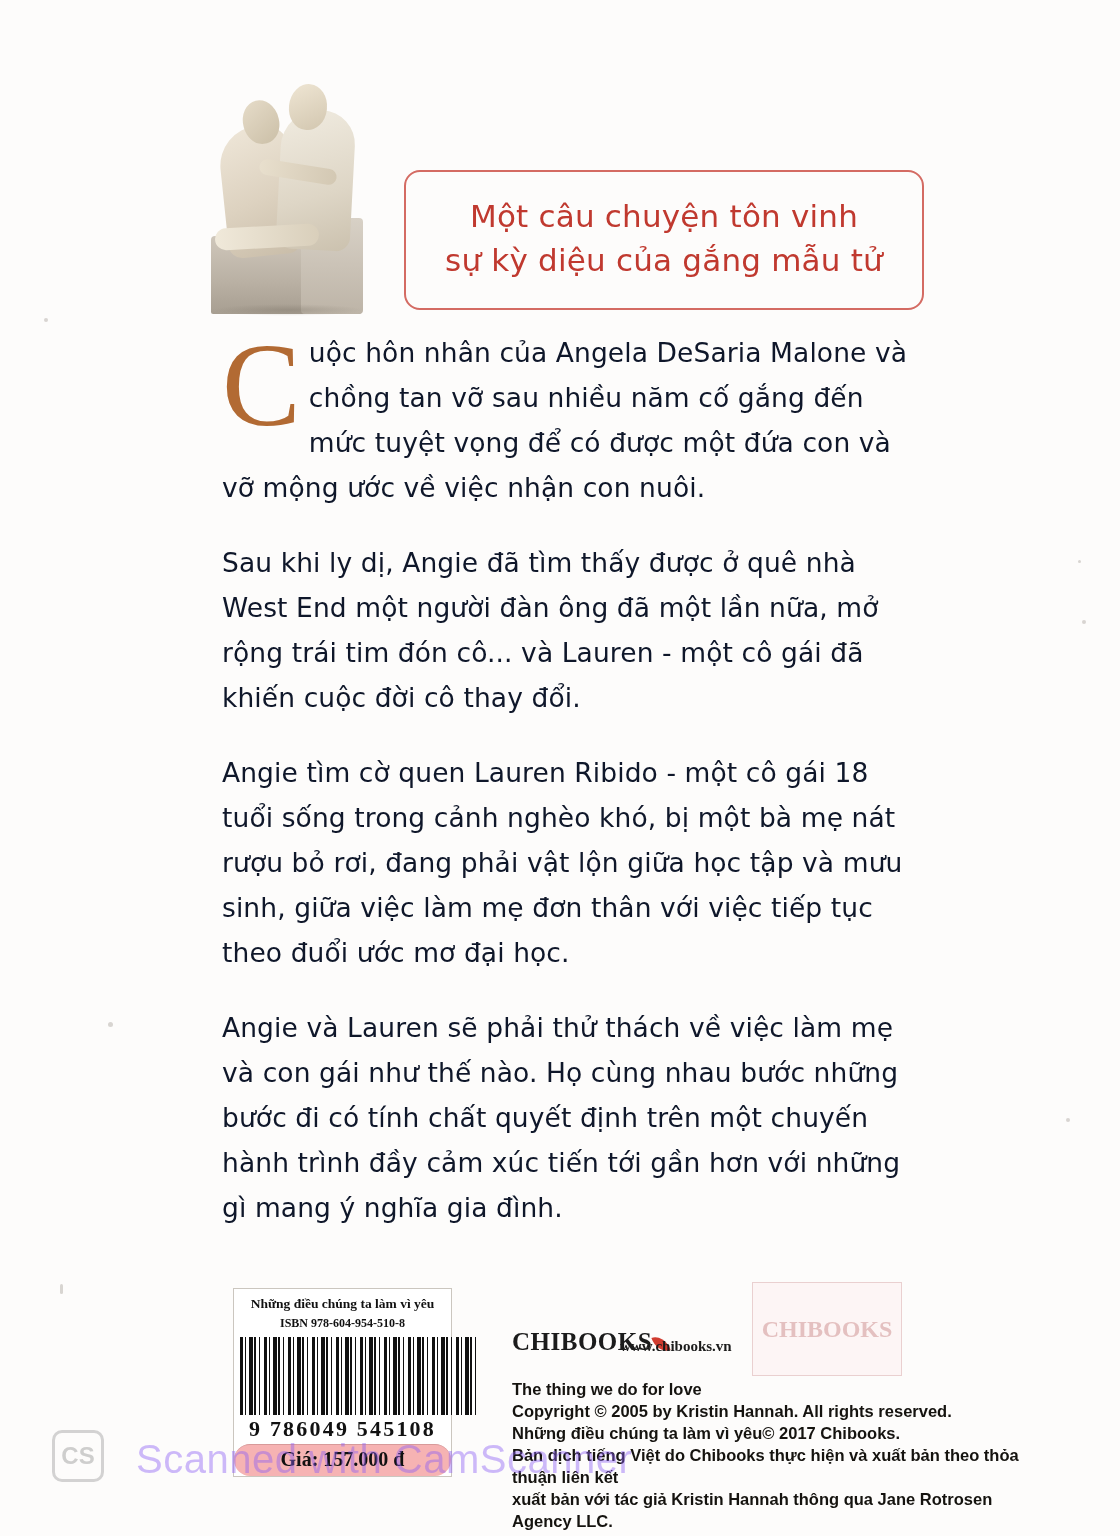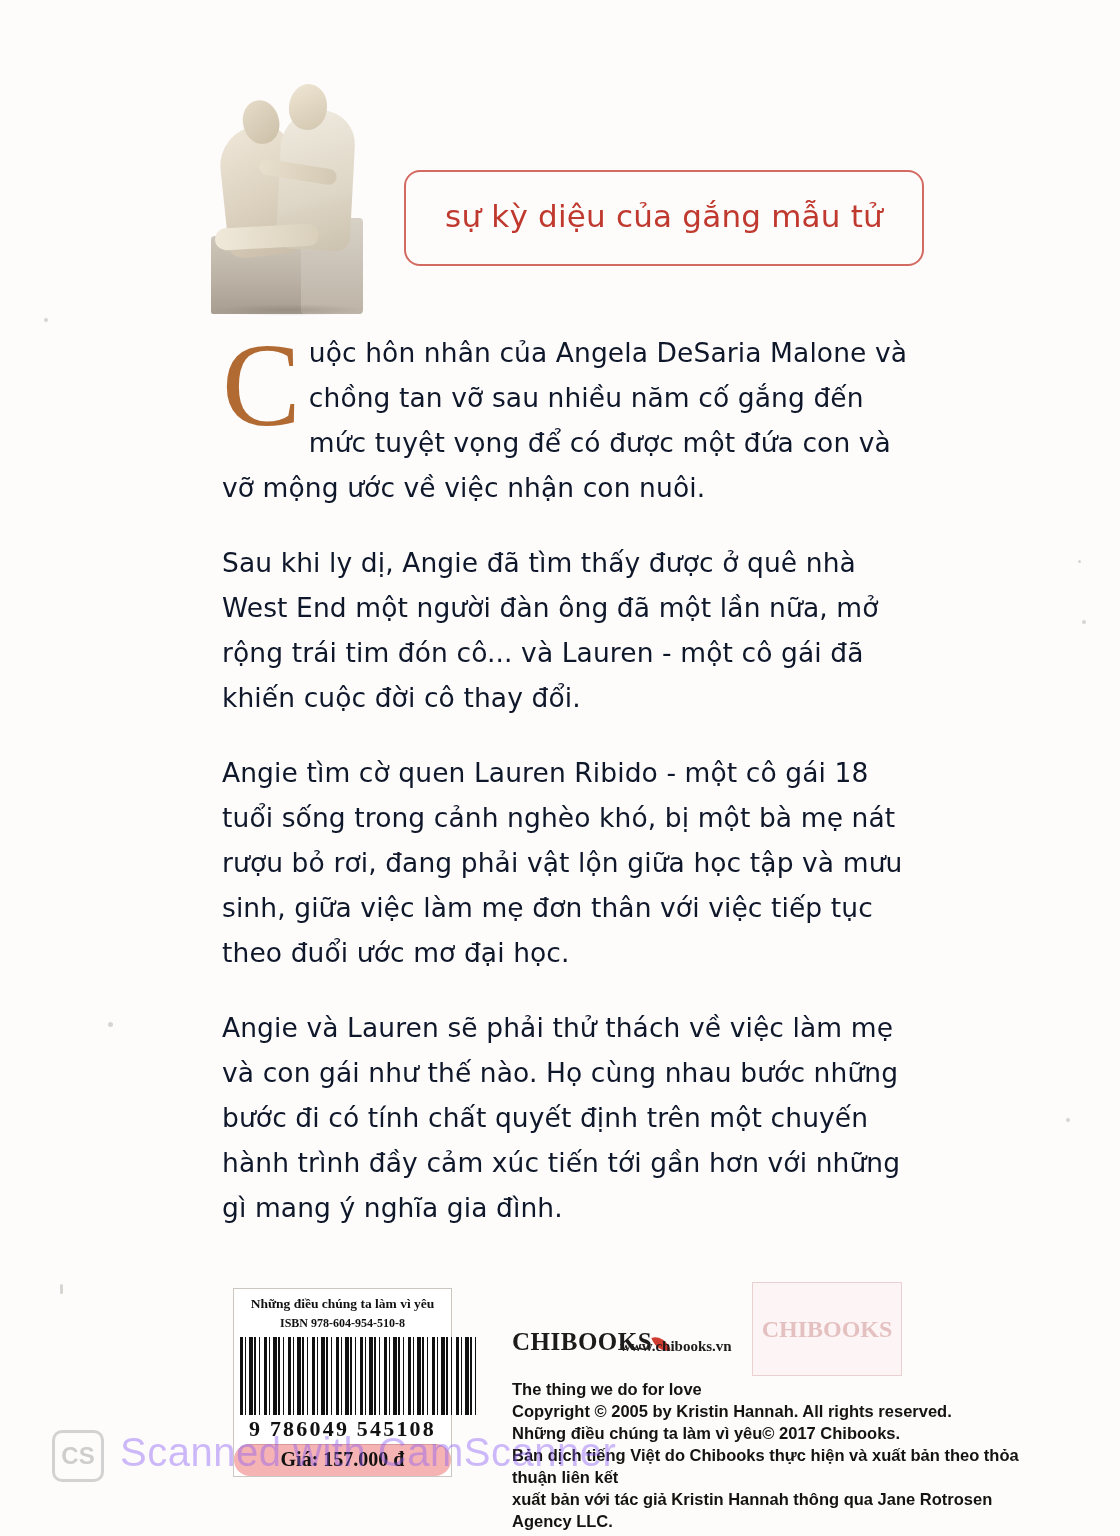--- a/index.html
+++ b/index.html
@@ -303,22 +303,22 @@
     line-height: 22px;
     color: #15130f;
   }
 
   
   .watermark {
     position: absolute;
     left: 52px;
     top: 1430px;
     display: flex;
-    align-items: flex-start;
-    gap: 16px;
+    align-items: flex-end;
+    gap: 32px;
     opacity: .42;
   }
   .cs-badge {
     width: 46px;
     height: 46px;
     border: 3px solid #9a9a9a;
     border-radius: 10px;
     color: #8f8f8f;
     font-family: "Liberation Sans", sans-serif;
     font-weight: bold;
@@ -354,20 +354,21 @@
       <div class="fig-body-a"></div>
       <div class="fig-body-b"></div>
       <div class="fig-leg"></div>
       <div class="fig-arm"></div>
       <div class="fig-head-a"></div>
       <div class="fig-head-b"></div>
       <div class="fig-shadow"></div>
     </div>
 
     <div class="tagline-box">
+      <div class="tagline">Một câu chuyện tôn vinh</div>
       <div class="tagline">sự kỳ diệu của gắng mẫu tử</div>
     </div>
   </div>
 
   <div class="blurb">
     <p class="para first">Cuộc hôn nhân của Angela DeSaria Malone và chồng tan vỡ sau nhiều năm cố gắng đến mức tuyệt vọng để có được một đứa con và vỡ mộng ước về việc nhận con nuôi.</p>
     <p class="para">Sau khi ly dị, Angie đã tìm thấy được ở quê nhà West End một người đàn ông đã một lần nữa, mở rộng trái tim đón cô... và Lauren - một cô gái đã khiến cuộc đời cô thay đổi.</p>
     <p class="para">Angie tìm cờ quen Lauren Ribido - một cô gái 18 tuổi sống trong cảnh nghèo khó, bị một bà mẹ nát rượu bỏ rơi, đang phải vật lộn giữa học tập và mưu sinh, giữa việc làm mẹ đơn thân với việc tiếp tục theo đuổi ước mơ đại học.</p>
     <p class="para">Angie và Lauren sẽ phải thử thách về việc làm mẹ và con gái như thế nào. Họ cùng nhau bước những bước đi có tính chất quyết định trên một chuyến hành trình đầy cảm xúc tiến tới gần hơn với những gì mang ý nghĩa gia đình.</p>
   </div>

